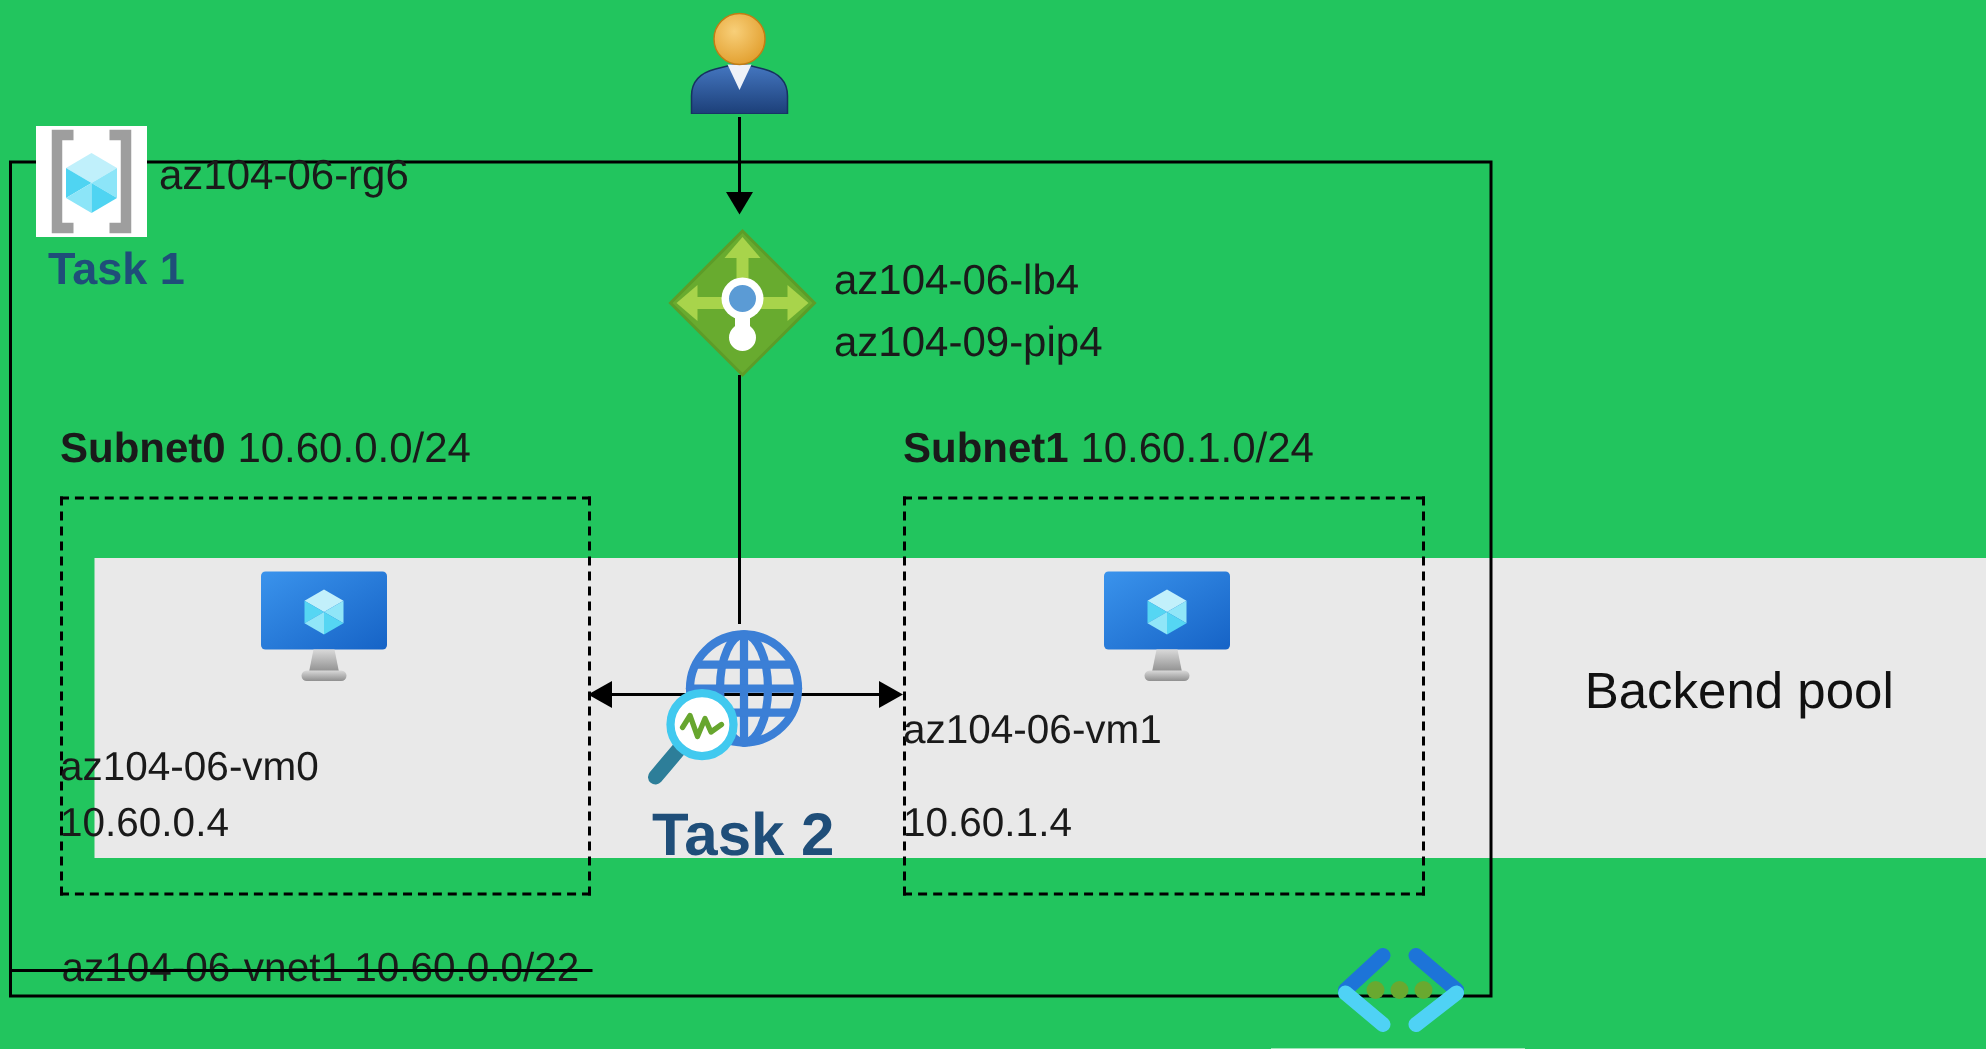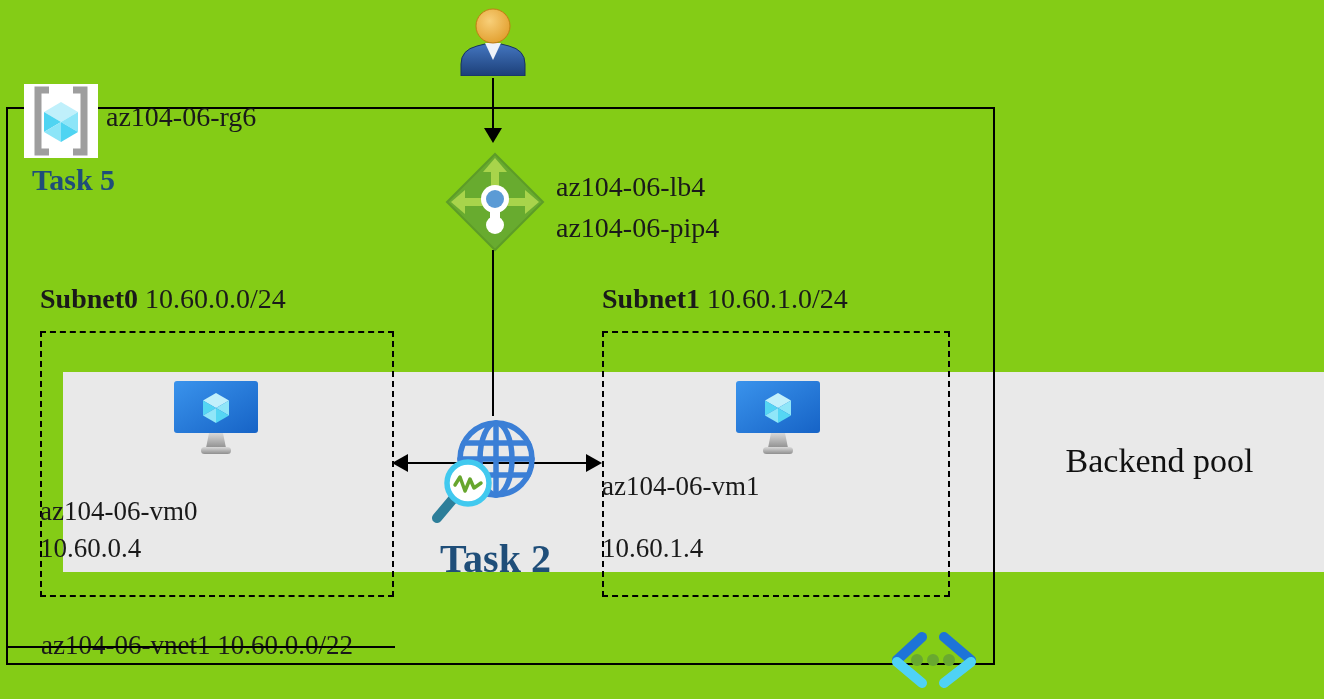--- a/index.html
+++ b/index.html
@@ -1,18 +1,18 @@
 <!DOCTYPE html>
 <html><head>
 <meta charset="utf-8">
 <style>
   html,body{margin:0;padding:0;background:#fff;}
   #canvas{
-    position:relative;width:1324px;height:699px;overflow:hidden;background:#84cc16;
-    font-family:Liberation Serif, serif;color:#1a1a1a;
+    position:relative;width:1324px;height:699px;overflow:hidden;background:#22c55e;
+    font-family:Liberation Sans, sans-serif;color:#1a1a1a;
   }
   .abs{position:absolute;}
   
   #band{left:63px;top:372px;width:1261px;height:200px;background:#e9e9e9;z-index:1;}
   
   #rg-rect{left:6px;top:107px;width:985px;height:554px;border:2px solid #000;z-index:2;background:transparent;}
   .dashed-box{border:2px dashed #000;z-index:2;background:transparent;}
   #subnet0-box{left:40px;top:331px;width:350px;height:262px;}
   #subnet1-box{left:602px;top:331px;width:344px;height:262px;}
   .line{background:#000;z-index:3;}
@@ -172,24 +172,24 @@
         <path d="M58,5 L85,28" stroke="#1d74d8"></path>
         <path d="M85,30 L58,51" stroke="#4fd2f5"></path>
       </g>
       <circle cx="31" cy="28" r="6" fill="#69a930"></circle>
       <circle cx="47" cy="28" r="6" fill="#69a930"></circle>
       <circle cx="63" cy="28" r="6" fill="#69a930"></circle>
     </svg>
   </div>
 
   <div class="abs label" id="rg-label">az104-06-rg6</div>
-  <div class="abs label" id="task1-label">Task 5</div>
+  <div class="abs label" id="task1-label">Task 1</div>
   <div class="abs label" id="lb-label">
     <div>az104-06-lb4</div>
-    <div>az104-06-pip4</div>
+    <div>az104-09-pip4</div>
   </div>
 
   <div class="abs label subnet-label" id="subnet0-label">
     <b>Subnet0</b>
     <span>10.60.0.0/24</span>
   </div>
   <div class="abs label subnet-label" id="subnet1-label">
     <b>Subnet1</b>
     <span>10.60.1.0/24</span>
   </div>

